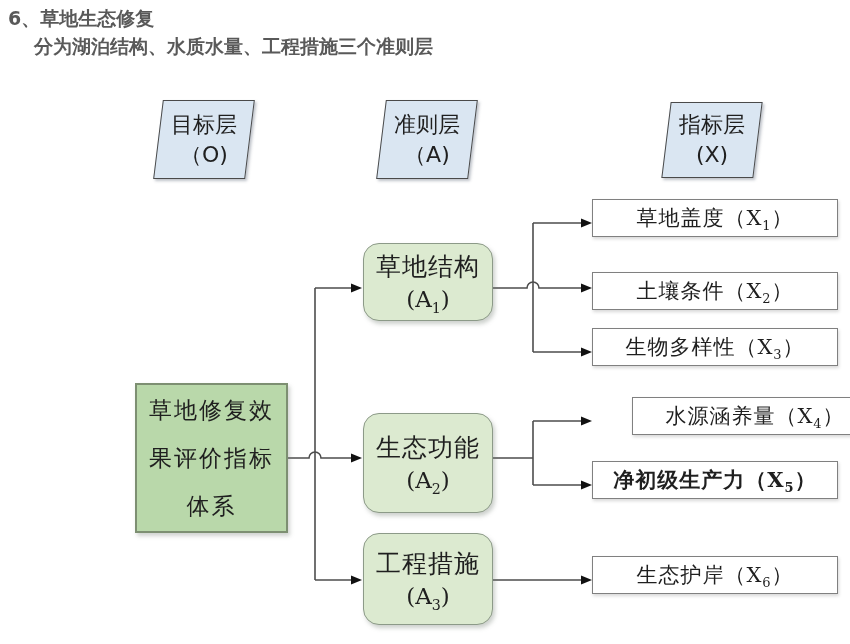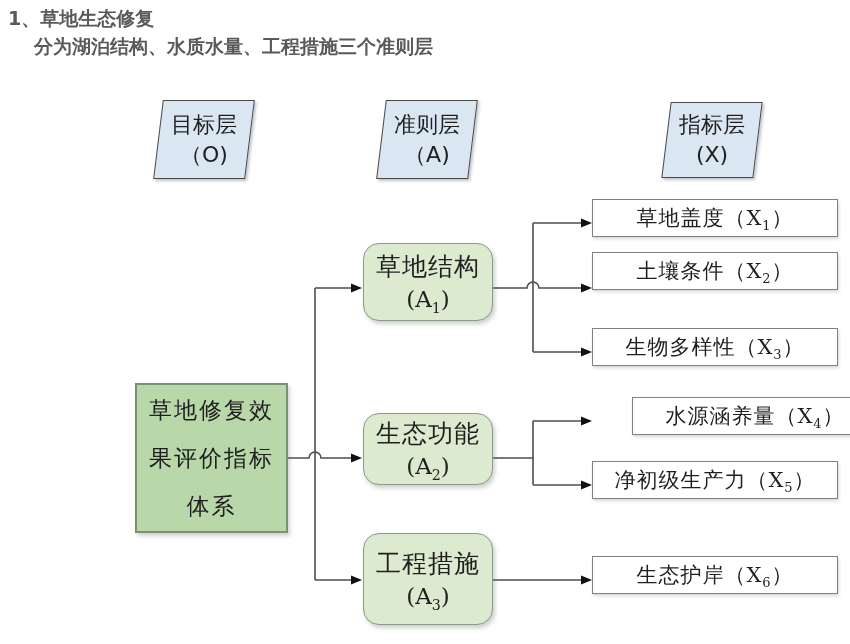--- a/index.html
+++ b/index.html
@@ -38,44 +38,44 @@
           font-size:23px; line-height:48px; letter-spacing:2px;
           text-align:center; white-space:pre-line; }
 
   
   .criterion { position:absolute; left:363px; width:130px; border-radius:16px;
                background:var(--criteria_fill); border:1.5px solid var(--criteria_border);
                box-shadow:2px 3px 4px rgba(110,120,110,.35);
                display:flex; flex-direction:column; align-items:center; justify-content:center;
                font-family:"DejaVu Serif", serif; color:var(--diagram_text); }
   #crit-a1 { top:243px; height:78px; }
-  #crit-a2 { top:413px; height:72px; }
+  #crit-a2 { top:413px; height:100px; }
   #crit-a3 { top:533px; height:92px; }
   .criterion .name { font-size:25px; letter-spacing:1px; line-height:30px; }
   .criterion .code { font-size:23px; line-height:28px; margin-top:3px; }
 
   
   .indicator { position:absolute; left:592px; width:246px; height:38px;
                background:var(--indicator_fill); border:1.5px solid var(--indicator_border);
                box-shadow:1px 2px 3px rgba(130,130,130,.3);
                display:flex; align-items:center; justify-content:center;
                font-family:"DejaVu Serif", serif; color:var(--diagram_text);
                font-size:21px; letter-spacing:1px; }
-  #ind-x1 { top:199px; } #ind-x2 { top:252px; } #ind-x3 { top:328px; }
-  #ind-x4 { top:397px;margin-left:40px; } #ind-x5 { top:461px; } #ind-x6 { top:556px; }
+  #ind-x1 { top:199px; } #ind-x2 { top:272px; } #ind-x3 { top:328px; }
+  #ind-x4 { top:397px;margin-left:40px; } #ind-x5 { top:461px;font-weight:bold; } #ind-x6 { top:556px; }
 
   sub { font-size:0.62em; line-height:0; }
 </style>
 </head>
 <body>
 
 <div class="canvas">
 
   <div class="heading">
-    <div class="h1">1、草地生态修复</div>
+    <div class="h1">6、草地生态修复</div>
     <div class="h2">分为湖泊结构、水质水量、工程措施三个准则层</div>
   </div>
 
   <svg class="wires" width="850" height="644" viewBox="0 0 850 644" aria-hidden="true">
 
     <path class="cline" d="M315 288 V580"></path>
     <path class="cline" d="M315 288 H351"></path>
     <path class="cline" d="M288 458 H309 A6 6 0 0 1 321 458 H351"></path>
     <path class="cline" d="M315 580 H351"></path>
     <polygon class="ahead" points="362,288 351,283.5 351,292.5"></polygon>

